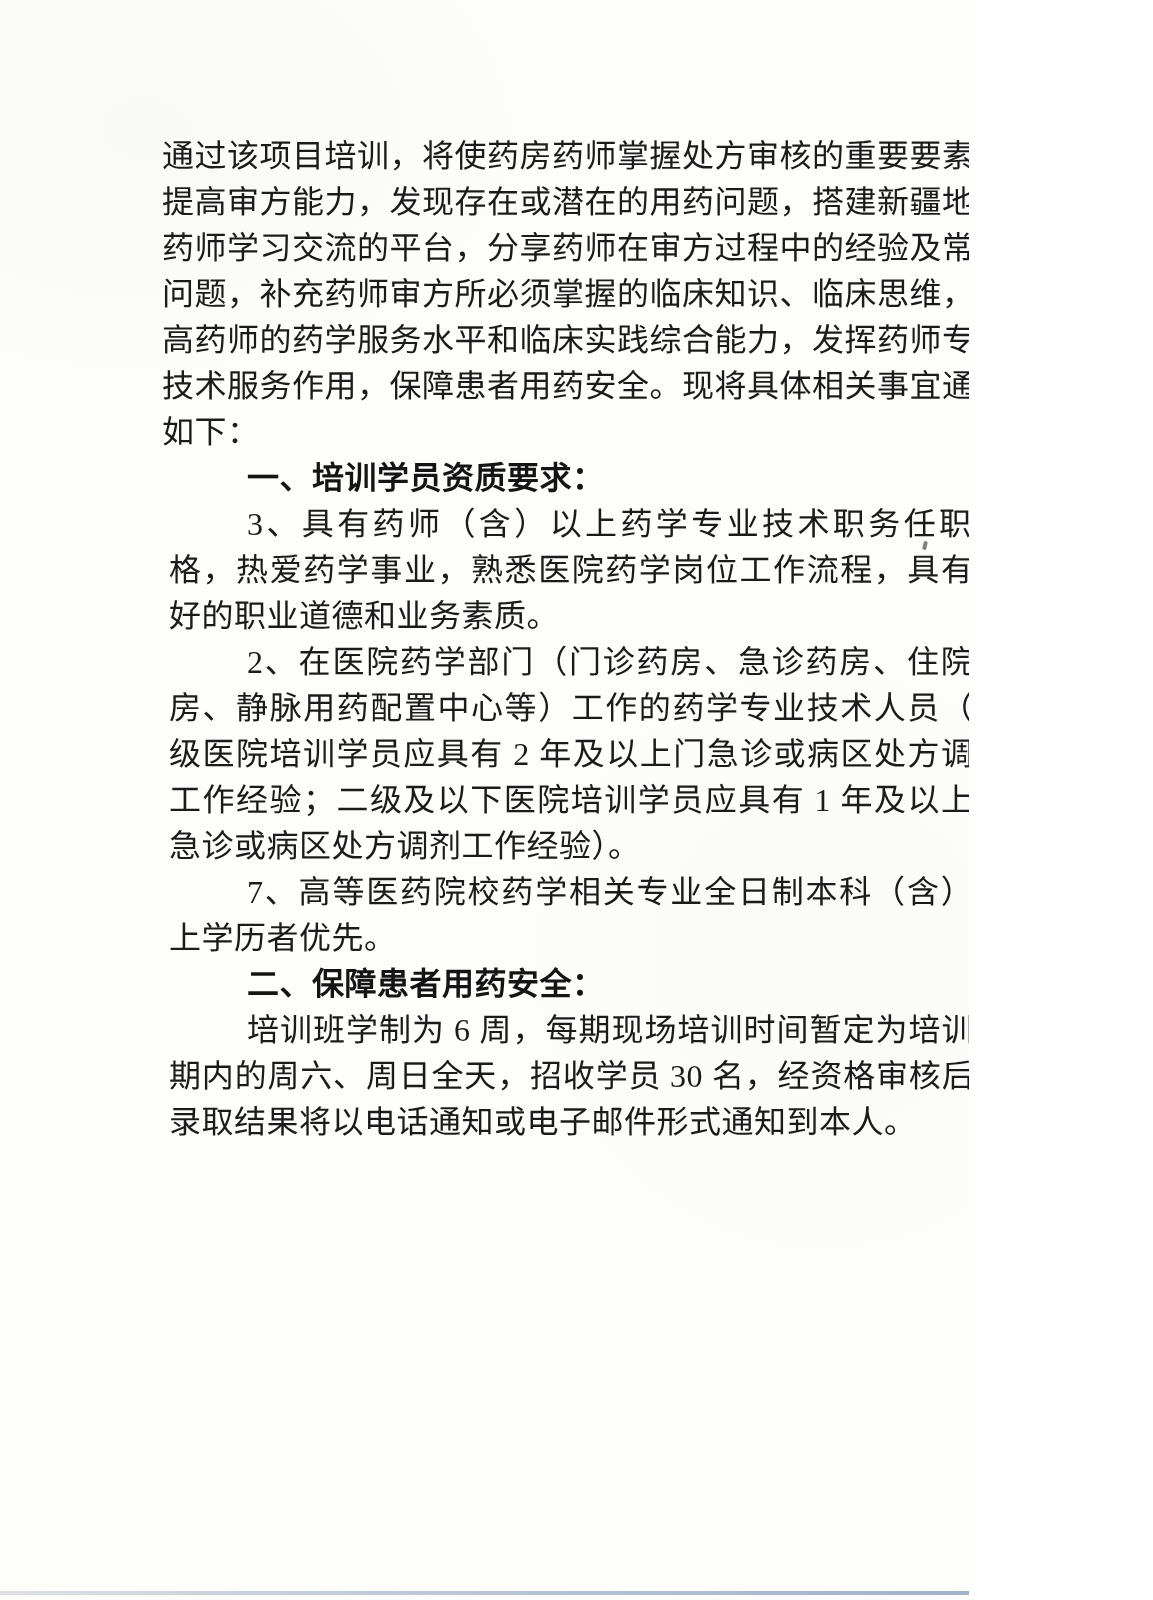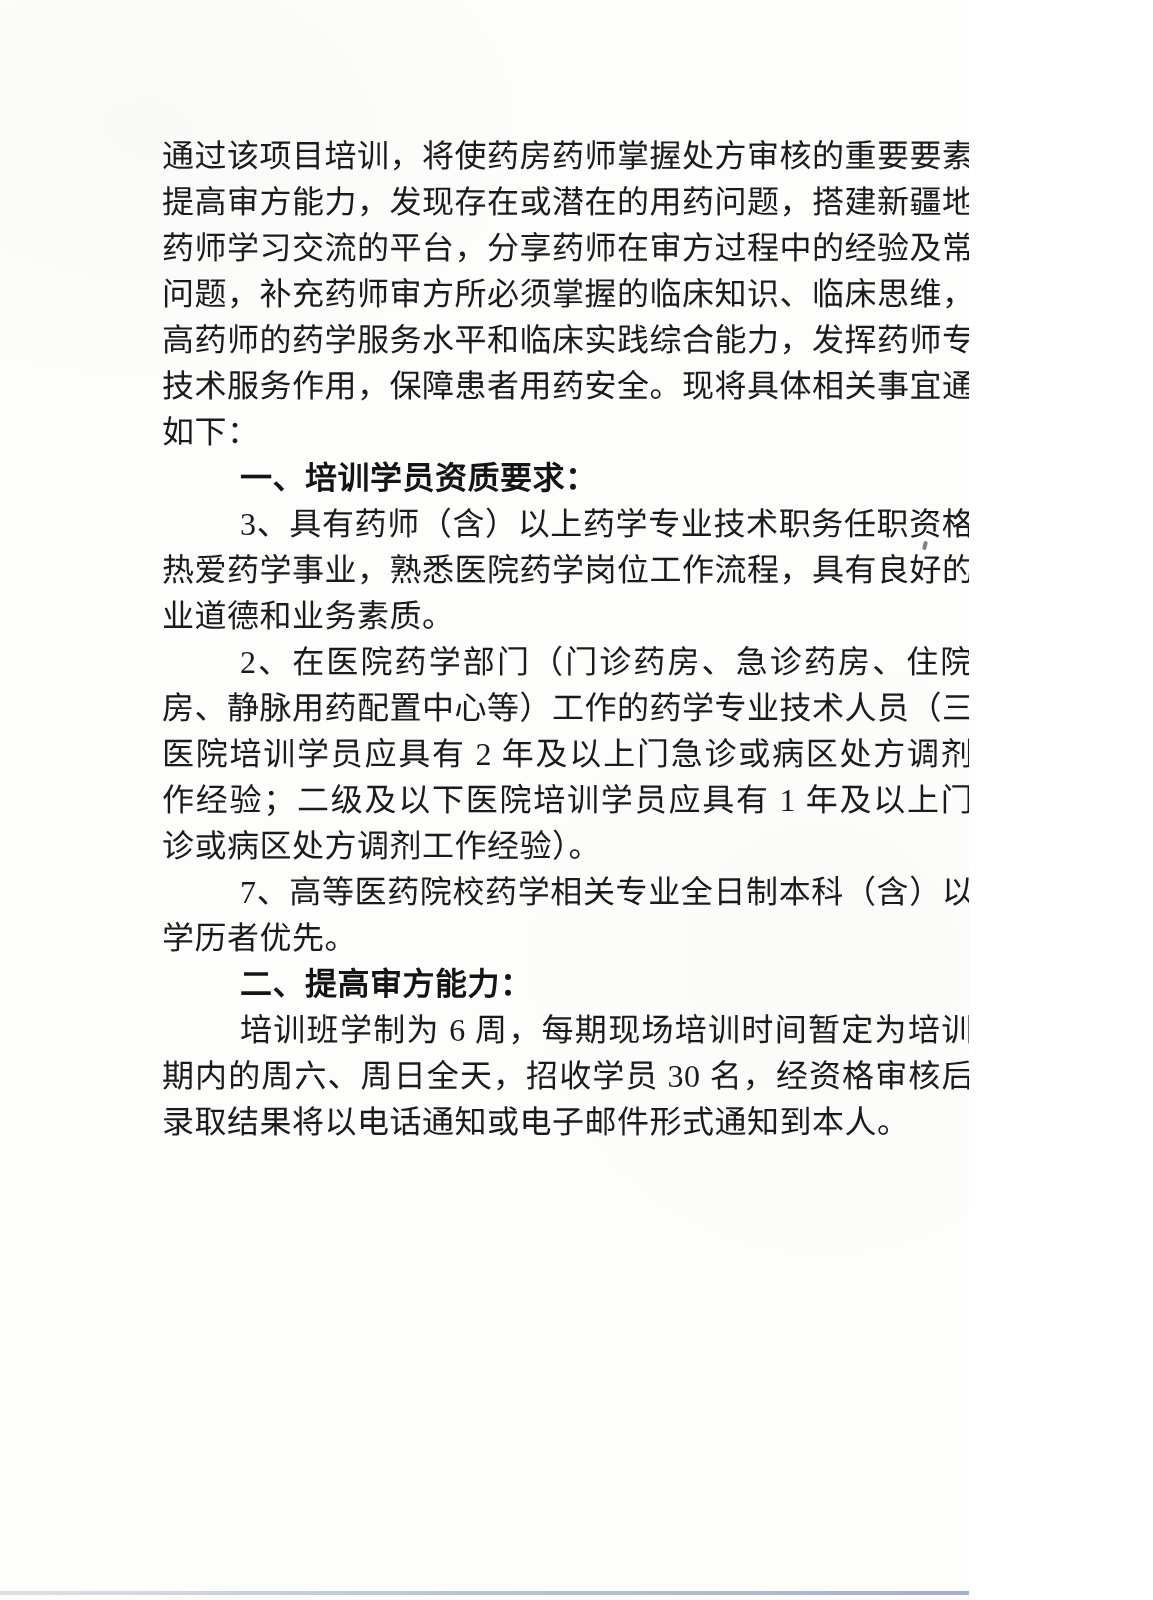--- a/index.html
+++ b/index.html
@@ -29,20 +29,21 @@
     text-align: justify;
     text-justify: inter-ideograph;
     letter-spacing: 0.5px;
   }
   p.para {
     margin: 0;
     padding: 0;
   }
   p.para.indent {
     text-indent: 78px;
+    margin-left: 7px;
   }
   p.para.heading {
     font-weight: bold;
     color: #141414;
   }
   
   .speck {
     position: absolute;
   }
   .speck-dot {
@@ -81,21 +82,21 @@
 </head>
 <body>
 
 <div class="page">
   <div class="text-block">
       <p class="para">通过该项目培训，将使药房药师掌握处方审核的重要要素，提高审方能力，发现存在或潜在的用药问题，搭建新疆地区药师学习交流的平台，分享药师在审方过程中的经验及常见问题，补充药师审方所必须掌握的临床知识、临床思维，提高药师的药学服务水平和临床实践综合能力，发挥药师专业技术服务作用，保障患者用药安全。现将具体相关事宜通知如下：</p>
       <p class="para heading indent">一、培训学员资质要求：</p>
       <p class="para indent">3、具有药师（含）以上药学专业技术职务任职资格，热爱药学事业，熟悉医院药学岗位工作流程，具有良好的职业道德和业务素质。</p>
       <p class="para indent">2、在医院药学部门（门诊药房、急诊药房、住院药房、静脉用药配置中心等）工作的药学专业技术人员（三级医院培训学员应具有 2 年及以上门急诊或病区处方调剂工作经验；二级及以下医院培训学员应具有 1 年及以上门急诊或病区处方调剂工作经验）。</p>
       <p class="para indent">7、高等医药院校药学相关专业全日制本科（含）以上学历者优先。</p>
-      <p class="para heading indent">二、提高审方能力：</p>
+      <p class="para heading indent">二、保障患者用药安全：</p>
       <p class="para indent">培训班学制为 6 周，每期现场培训时间暂定为培训周期内的周六、周日全天，招收学员 30 名，经资格审核后，录取结果将以电话通知或电子邮件形式通知到本人。</p>
     </div>
 
   <div class="speck speck-dot"></div>
   <div class="speck speck-dash"></div>
   <div class="speck speck-tick"></div>
   <div class="scan-edge"></div>
 </div>
 
 </body></html>

